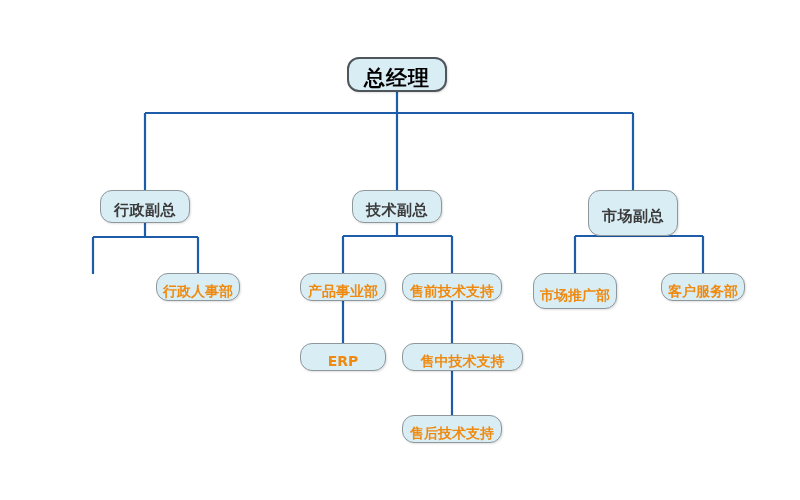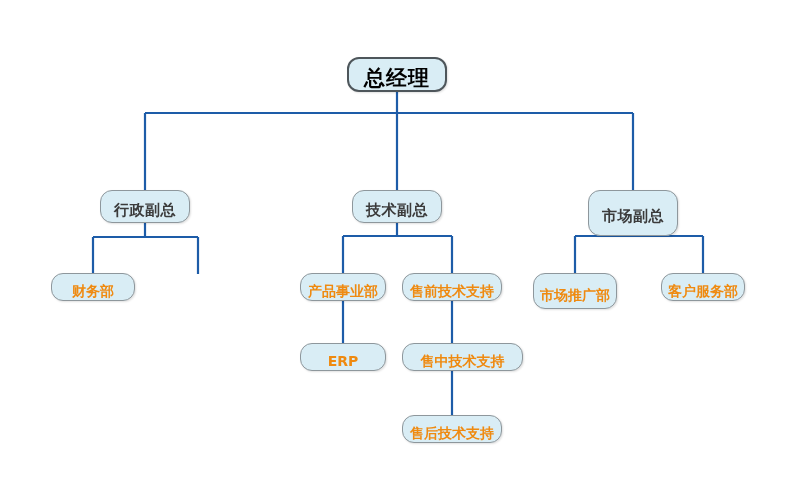--- a/index.html
+++ b/index.html
@@ -76,22 +76,22 @@
   <div class="node vp" style="left:100px;top:190px;width:90px;height:33px">
     <span class="lbl">行政副总</span>
   </div>
   <div class="node vp" style="left:352px;top:190px;width:90px;height:33px">
     <span class="lbl">技术副总</span>
   </div>
   <div class="node vp" style="left:588px;top:190px;width:90px;height:46px">
     <span class="lbl">市场副总</span>
   </div>
 
-  <div class="node dept" style="left:51px;top:273px;width:84px;height:28px">
-    <span class="lbl">财务部</span>
+  <div class="node dept" style="left:156px;top:273px;width:84px;height:28px">
+    <span class="lbl">行政人事部</span>
   </div>
   <div class="node dept" style="left:402px;top:273px;width:100px;height:28px">
     <span class="lbl">售前技术支持</span>
   </div>
   <div class="node dept" style="left:300px;top:273px;width:86px;height:28px">
     <span class="lbl">产品事业部</span>
   </div>
   <div class="node dept" style="left:533px;top:273px;width:84px;height:36px">
     <span class="lbl">市场推广部</span>
   </div>

